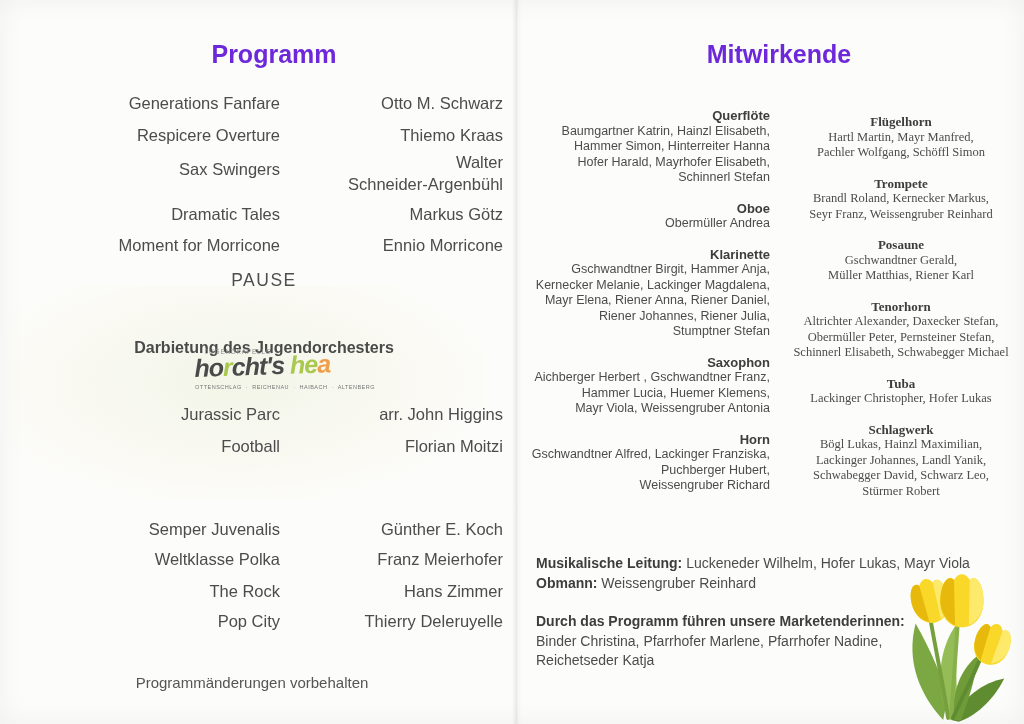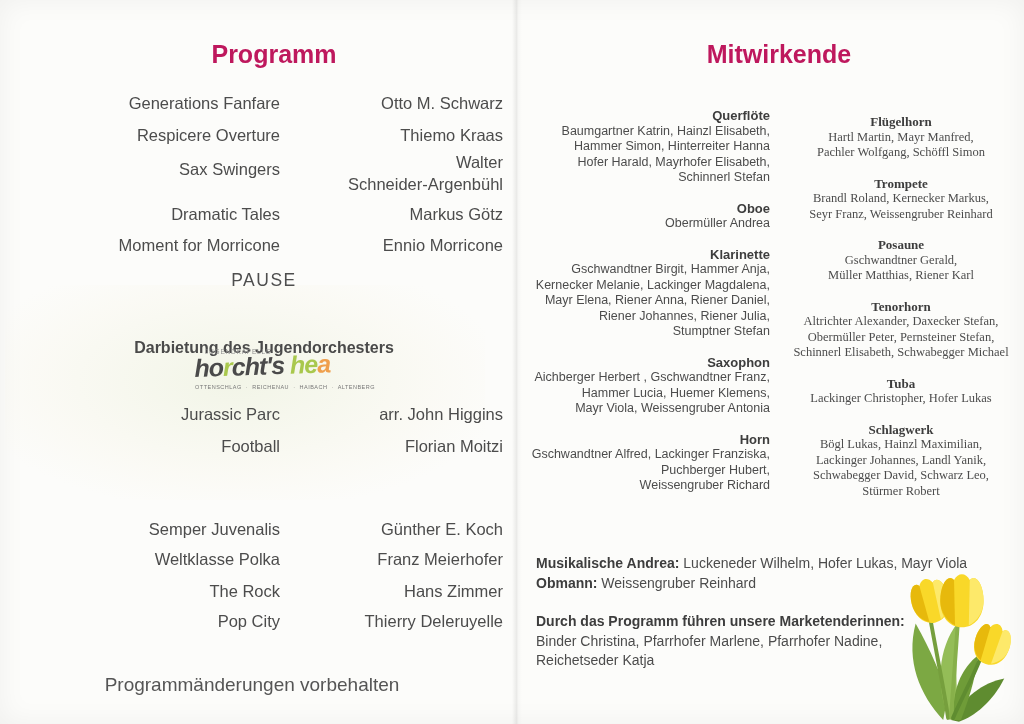--- a/index.html
+++ b/index.html
@@ -9,32 +9,32 @@
     font-family:"Liberation Sans","DejaVu Sans",sans-serif;
     color:#4c4c4c;
   }
   .page-vignette{position:absolute;inset:0;box-shadow:inset 0 0 28px rgba(0,0,0,0.05);pointer-events:none;}
   .fold{position:absolute;left:512px;top:0;width:10px;height:724px;
     background:linear-gradient(90deg,rgba(0,0,0,0) 0%,rgba(0,0,0,0.07) 45%,rgba(0,0,0,0.02) 65%,rgba(0,0,0,0) 100%);}
   .watermark{position:absolute;left:5px;top:285px;width:480px;height:215px;
     background:radial-gradient(ellipse at 48% 45%,rgba(234,239,216,0.55) 0%,rgba(248,246,234,0.35) 55%,rgba(248,246,234,0) 78%);}
 
   .abs{position:absolute;}
-  .page-title{font-size:25px;font-weight:bold;color:#be185d;text-align:center;}
+  .page-title{font-size:25px;font-weight:bold;color:#6d28d9;text-align:center;}
 
   
   .prog-row{position:absolute;left:0;width:512px;height:26px;}
   .cell{position:absolute;text-align:right;font-size:16.5px;line-height:22px;color:#4c4c4c;white-space:pre-line;}
   .cell.piece{left:30px;width:250px;}
   .cell.comp{left:253px;width:250px;}
   .row-tall .piece{padding-top:7px;}
 
   .pause{font-size:17.5px;letter-spacing:1.5px;color:#4e4e4e;text-align:center;}
   .youth-heading{font-size:16px;font-weight:bold;color:#4a4a4a;text-align:center;margin-top:20px;}
-  .footnote{font-size:19px;color:#555;text-align:center;}
+  .footnote{font-size:15px;color:#555;text-align:center;}
 
   
   .logo{left:195px;top:348px;width:150px;text-align:left;}
   .logo-eyebrow{font-size:6.5px;letter-spacing:0.8px;color:#8f8f8f;padding-left:10px;}
   .logo-wordmark{font-style:italic;font-weight:bold;font-size:25px;letter-spacing:-1px;
     transform:rotate(-2deg);transform-origin:left bottom;color:#4a4a4a;line-height:27px;}
   .lg-green{color:#a9c84d;} .lg-orange{color:#ef9f4c;} .lg-dark{color:#4a4a4a;}
   .logo-places{font-size:5.5px;letter-spacing:0.5px;color:#777;margin-top:2px;white-space:pre;}
 
   
@@ -188,21 +188,21 @@
     <div class="section">
       <div class="sec-name">Schlagwerk</div>
       <div class="sec-members">Bögl Lukas, Hainzl Maximilian,
 Lackinger Johannes, Landl Yanik,
 Schwabegger David, Schwarz Leo,
 Stürmer Robert</div>
     </div>
   </div>
 
   <div class="abs bottom-block">
-    <div><span class="bb-label">Musikalische Andrea:</span><span> Luckeneder Wilhelm, Hofer Lukas, Mayr Viola</span></div>
+    <div><span class="bb-label">Musikalische Leitung:</span><span> Luckeneder Wilhelm, Hofer Lukas, Mayr Viola</span></div>
     <div><span class="bb-label">Obmann:</span><span> Weissengruber Reinhard</span></div>
   </div>
 
   <div class="abs hosts">
     <div class="bb-label">Durch das Programm führen unsere Marketenderinnen:</div>
     <div class="hosts-value">Binder Christina, Pfarrhofer Marlene, Pfarrhofer Nadine,
 Reichetseder Katja</div>
   </div>
 
   <svg class="abs tulips" viewBox="0 0 130 150" aria-hidden="true">

